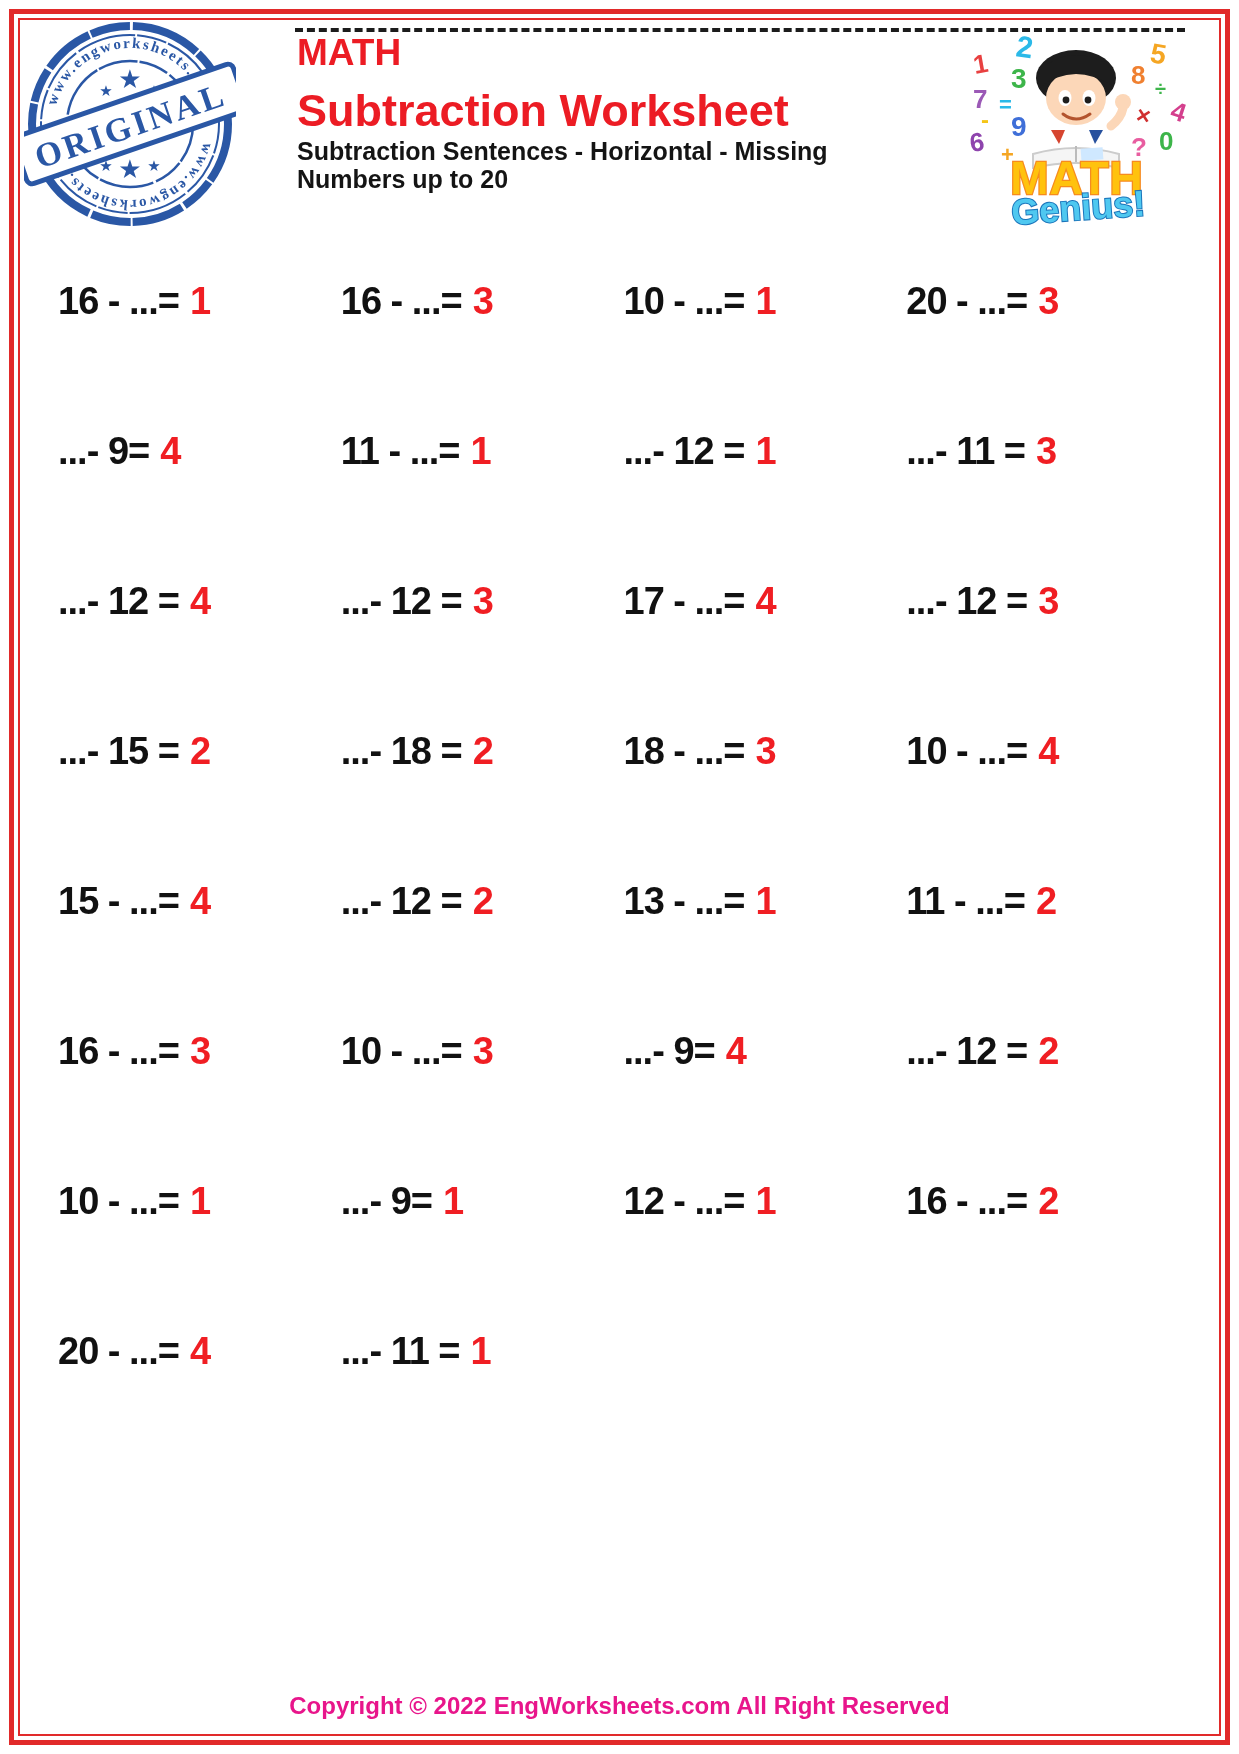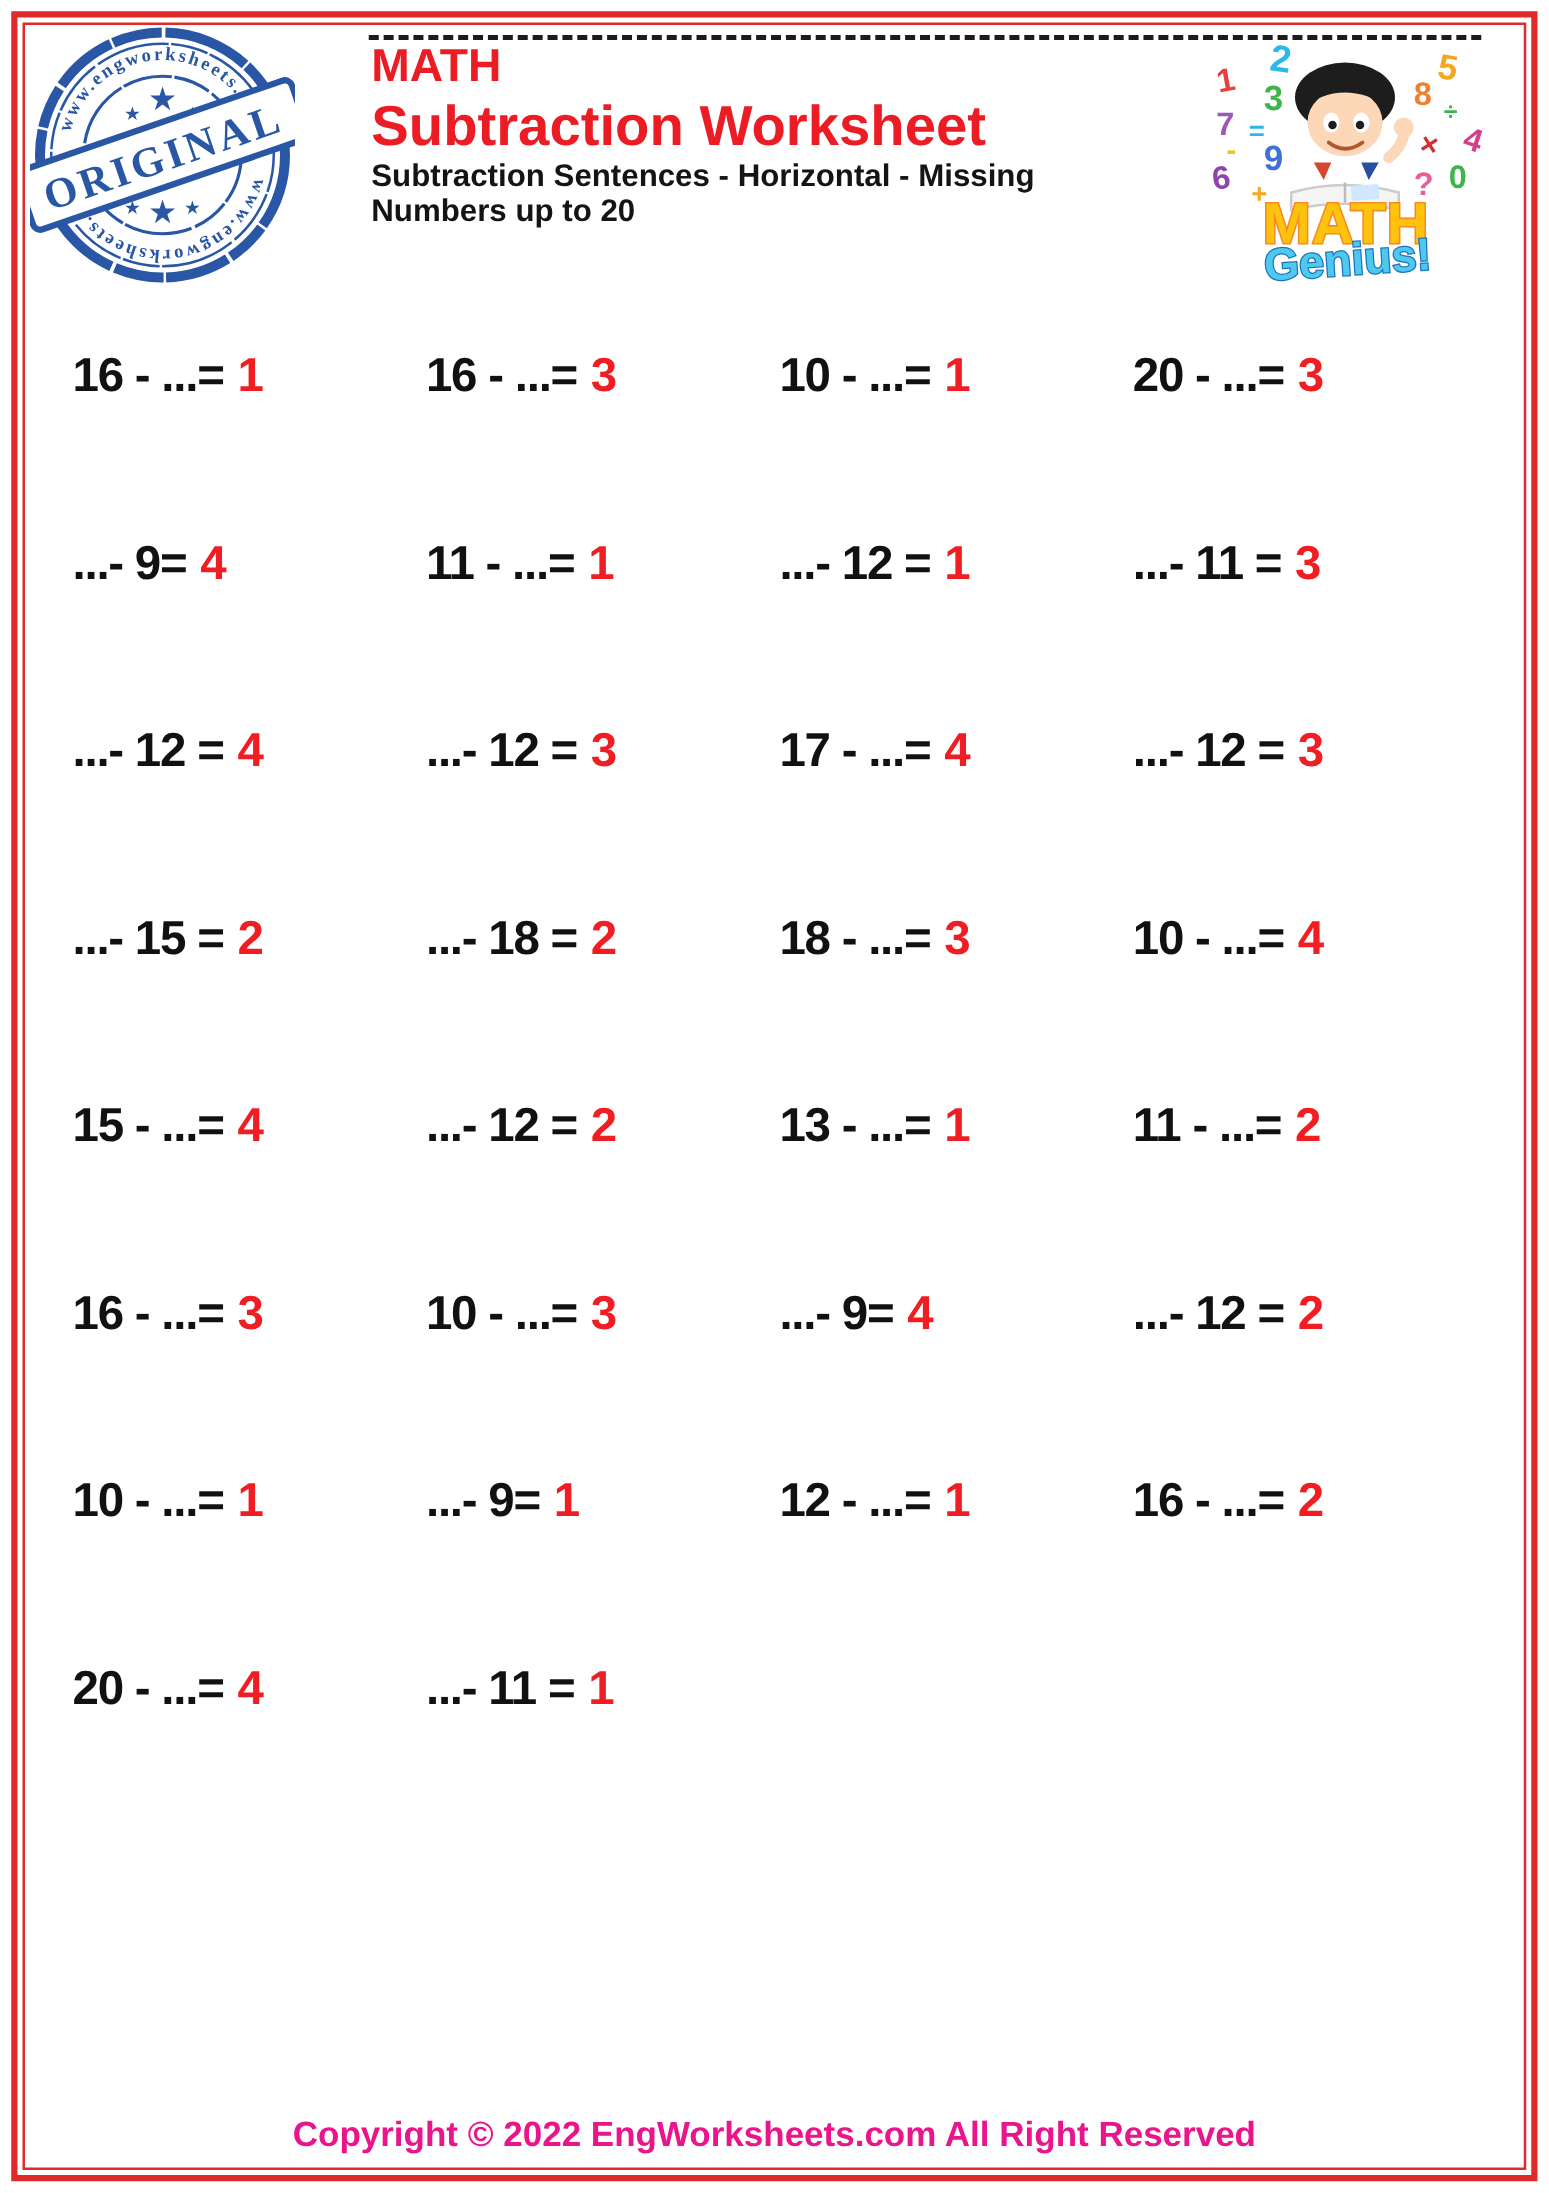--- a/index.html
+++ b/index.html
@@ -16,39 +16,39 @@
 
   
   .header-rule{position:absolute;left:295px;right:54px;top:28px;border-top:4px dashed #1c1c1c;}
 
   
   .stamp{position:absolute;left:24px;top:18px;width:212px;height:212px;}
 
   
   .header-text{position:absolute;left:297px;top:34px;width:620px;}
   .kicker{color:#ec1c24;font-size:37px;font-weight:800;letter-spacing:0px;line-height:1.05;}
-  .title{color:#ec1c24;font-size:45px;font-weight:800;margin-top:4px;line-height:1.05;}
+  .title{color:#ec1c24;font-size:45px;font-weight:800;margin-top:14px;line-height:1.05;}
   .subtitle{color:#141414;font-size:25px;font-weight:700;margin-top:4px;line-height:1.1;}
 
   
   .mascot{position:absolute;right:46px;top:26px;width:230px;height:200px;}
 
   
   .problems{
     position:absolute;left:58px;right:50px;top:226px;
     display:grid;grid-template-columns:1fr 1fr 1fr 1fr;grid-auto-rows:150px;
   }
   .problem{display:flex;align-items:center;gap:11px;
     font-size:38px;font-weight:700;letter-spacing:-1px;color:#111;}
   .problem .answer{color:#f01e23;}
 
   
   .copyright{
     position:absolute;left:0;right:0;top:1692px;text-align:center;
-    color:#e8158b;font-size:28px;font-weight:700;letter-spacing:0px;
+    color:#e8158b;font-size:24px;font-weight:700;letter-spacing:0px;
   }
 </style>
 </head>
 <body>
 
 <div class="page">
 
   <div class="frame-outer"></div>
   <div class="frame-inner"></div>
   <div class="header-rule"></div>

